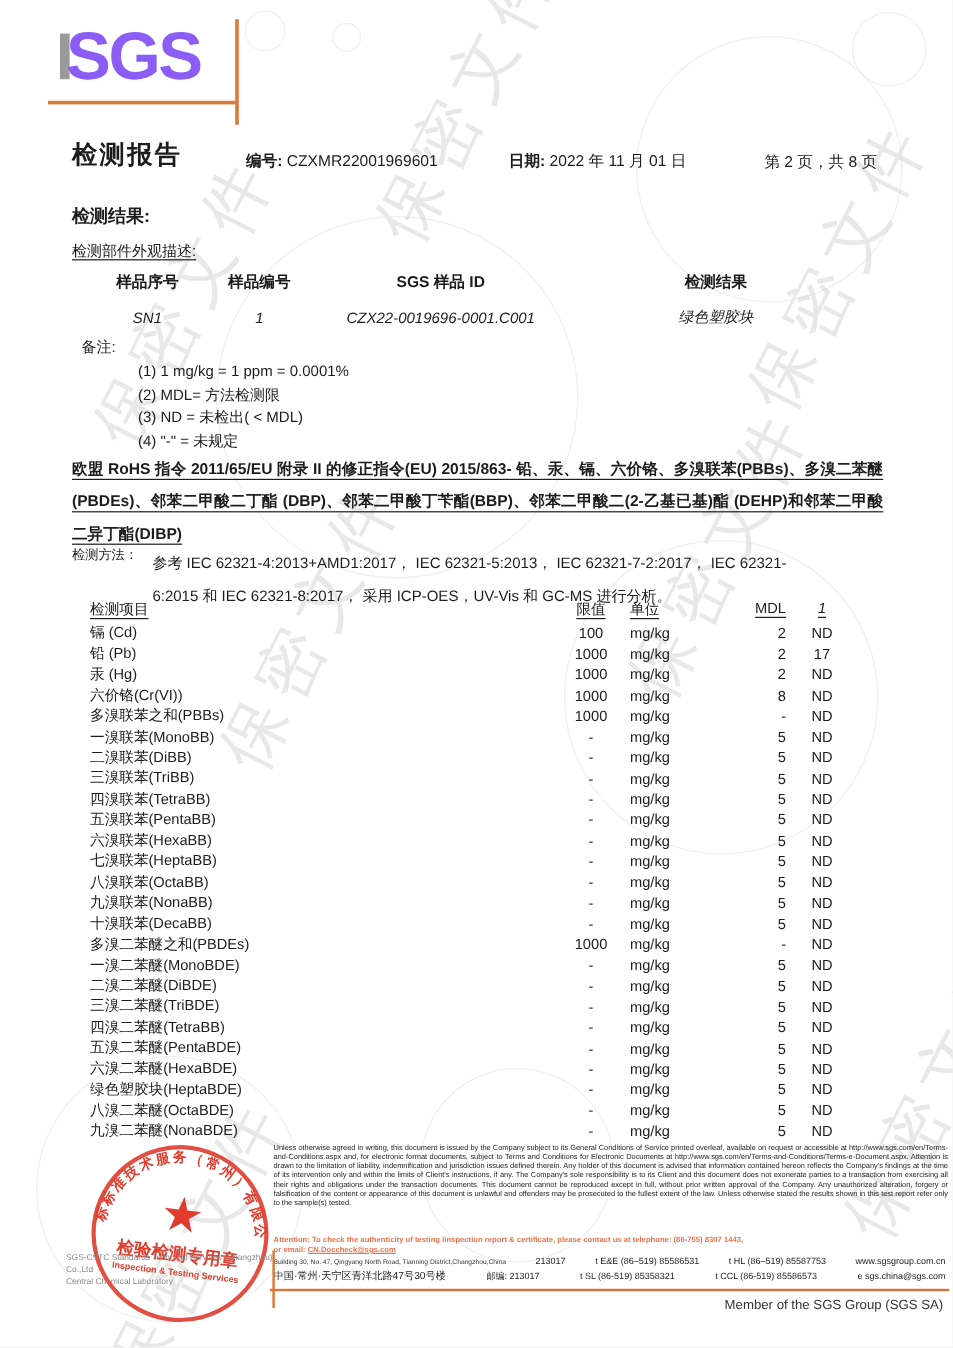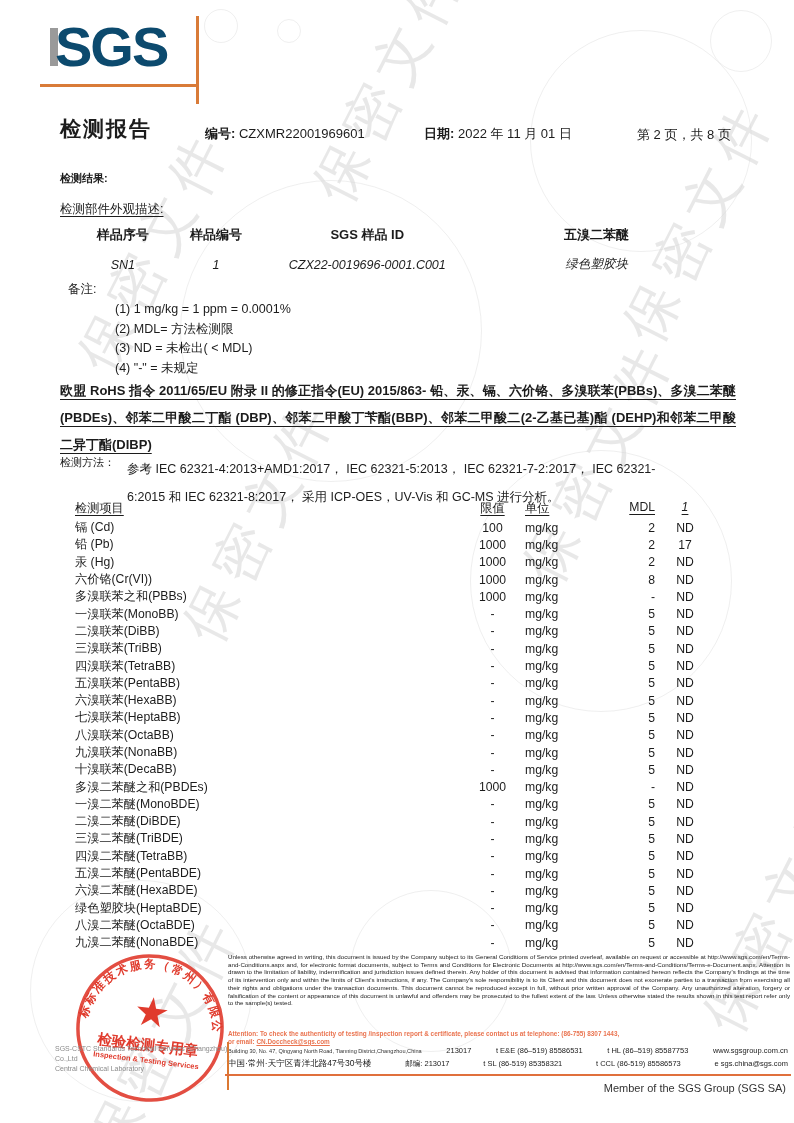--- a/index.html
+++ b/index.html
@@ -14,32 +14,32 @@
     transform:rotate(-63deg);transform-origin:left center;white-space:nowrap;
     pointer-events:none;z-index:0;
   }
   .decor-circle{
     position:absolute;border:1.5px solid #d8d8d8;border-radius:50%;opacity:.4;
     pointer-events:none;z-index:0;
   }
   .z{position:absolute;z-index:2;}
   
   .corner-mark{left:50px;top:28px;width:8px;height:38px;background:#9a9a9a;}
-  .logo-text{left:55px;top:14px;font-size:56px;font-weight:800;color:#0c4a6e;letter-spacing:-2px;}
+  .logo-text{left:55px;top:14px;font-size:56px;font-weight:800;color:#8b5cf6;letter-spacing:-2px;}
   .logo-hline{left:40px;top:84px;width:158px;height:2.5px;background:#d97b38;}
   .logo-vline{left:196px;top:16px;width:2.5px;height:88px;background:#d97b38;}
   
   .report-title{left:60px;top:115px;font-size:21px;font-weight:bold;letter-spacing:2px;}
   .hdr{font-size:13px;}
   .hdr b{font-weight:bold;}
   .report-no{left:205px;top:125px;}
   .report-date{left:424px;top:125px;}
   .page-info{left:637px;top:126px;}
   
-  .results-title{left:60px;top:171px;font-size:11px;font-weight:bold;}
+  .results-title{left:60px;top:171px;font-size:15px;font-weight:bold;}
   .appearance-title{left:60px;top:201px;font-size:12.5px;text-decoration:underline;text-underline-offset:3px;}
   .sample-table{left:75px;top:226px;width:645px;border-collapse:collapse;font-size:12.5px;}
   .sample-table th{font-size:13px;font-weight:bold;text-align:center;padding:0 0 12px 0;}
   .sample-table td{text-align:center;padding:0;font-style:italic;}
   .sample-table .sc0{width:95px;} .sample-table .sc1{width:90px;}
   .sample-table .sc2{width:210px;} .sample-table .sc3{width:245px;}
   .notes-label{left:68px;top:281px;font-size:12.5px;}
   .notes{left:115px;top:300px;font-size:12.5px;line-height:19.5px;}
   
   .rohs-heading{
@@ -123,21 +123,21 @@
 
   <div class="z results-title">检测结果:</div>
   <div class="z appearance-title">检测部件外观描述:</div>
 
   <table class="z sample-table">
     <thead>
       <tr>
         <th class="sc0">样品序号</th>
         <th class="sc1">样品编号</th>
         <th class="sc2">SGS 样品 ID</th>
-        <th class="sc3">五溴二苯醚</th>
+        <th class="sc3">检测结果</th>
       </tr>
     </thead>
     <tbody>
       <tr>
         <td class="sc0">SN1</td>
         <td class="sc1">1</td>
         <td class="sc2">CZX22-0019696-0001.C001</td>
         <td class="sc3">绿色塑胶块</td>
       </tr>
     </tbody>

